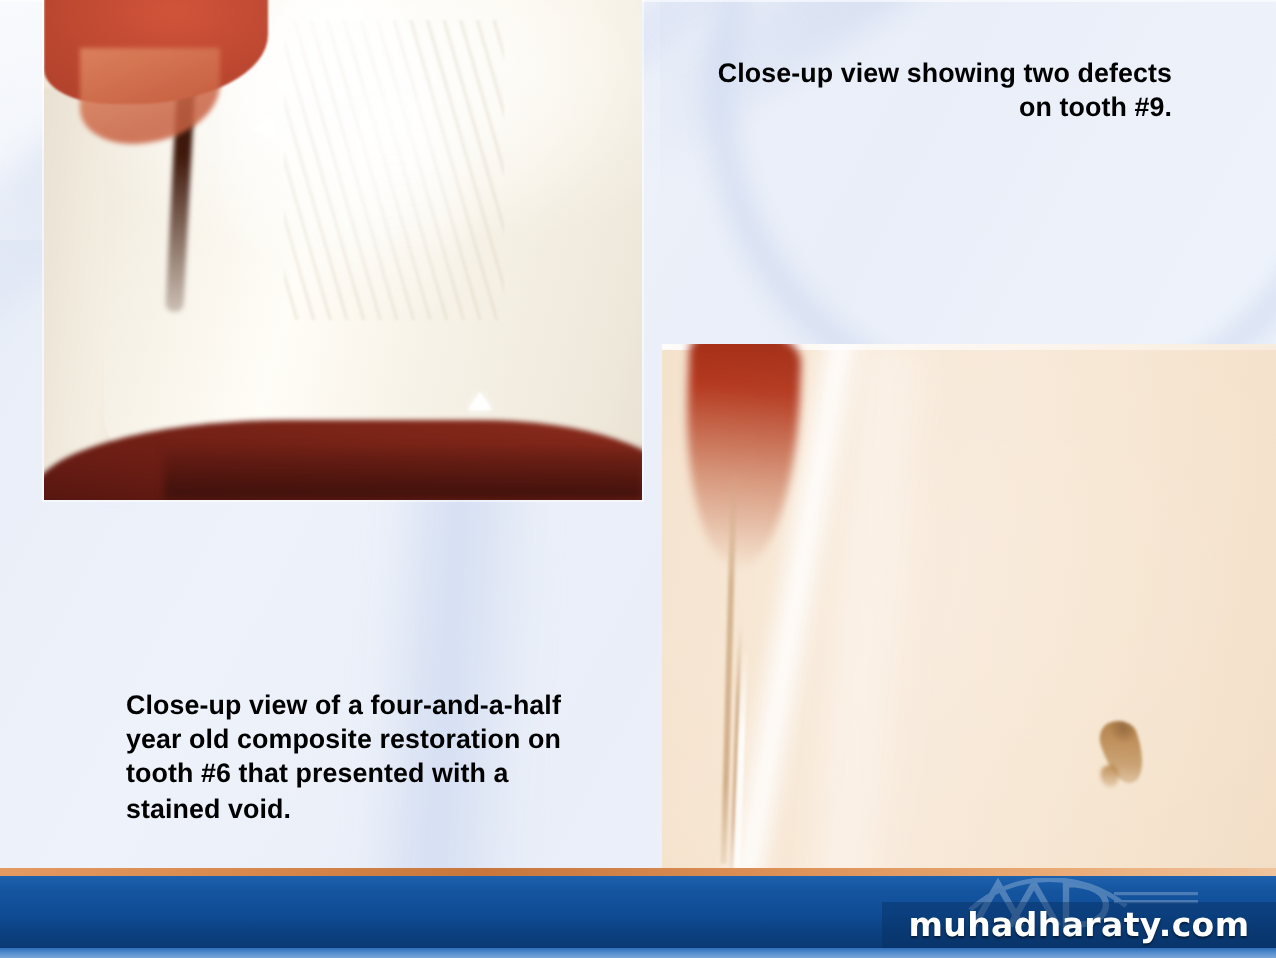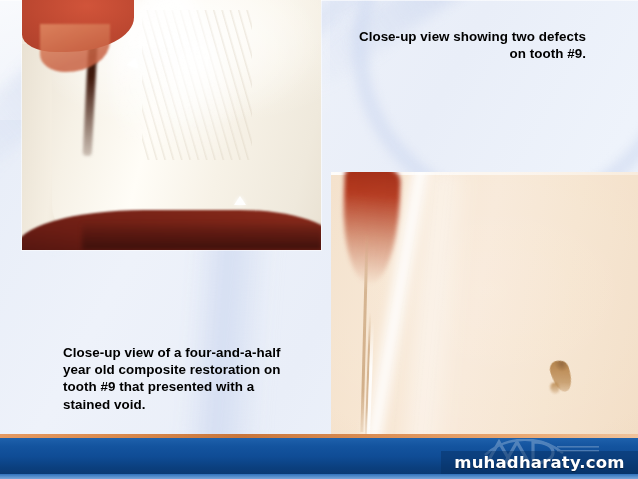--- a/index.html
+++ b/index.html
@@ -386,21 +386,21 @@
     <div class="cu-sheen"></div>
     <div id="stain-void"></div>
     <div class="cu-vignette"></div>
   </div>
 
   <div class="caption" id="caption-right">Close-up view showing two defects
 on tooth #9.</div>
 
   <div class="caption" id="caption-left">Close-up view of a four-and-a-half
 year old composite restoration on
-tooth #9 that presented with a
+tooth #6 that presented with a
 stained void.</div>
 
   <div id="footer">
     <div class="footer-orange"></div>
     <div class="footer-blue"></div>
     <div class="footer-bottom"></div>
   </div>
 
   <div id="watermark">
     <div class="wm-logo">

